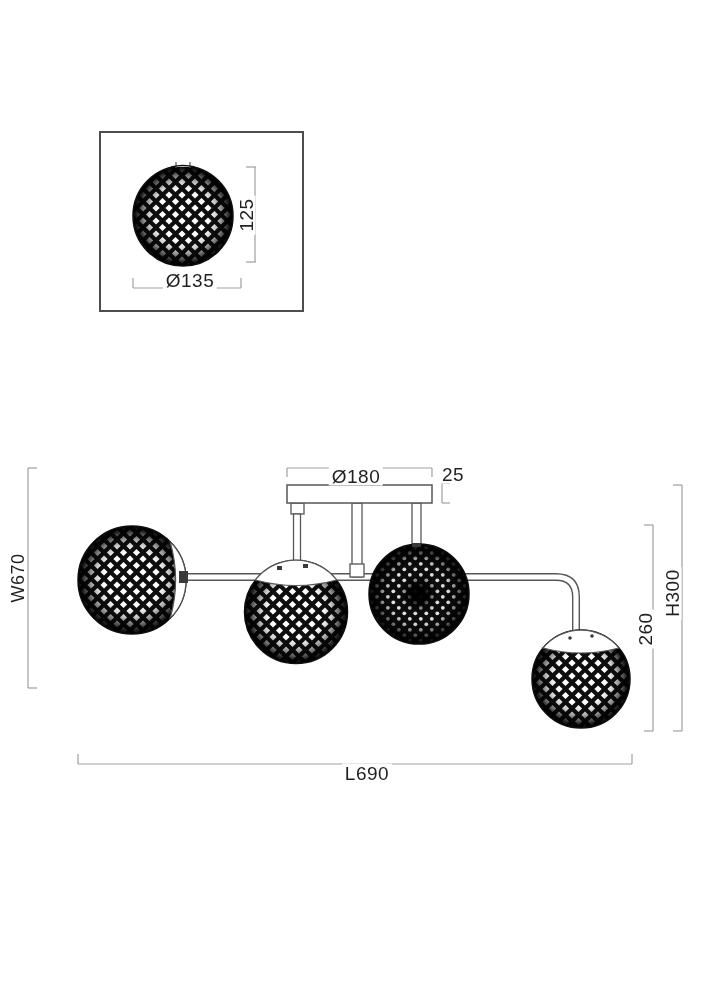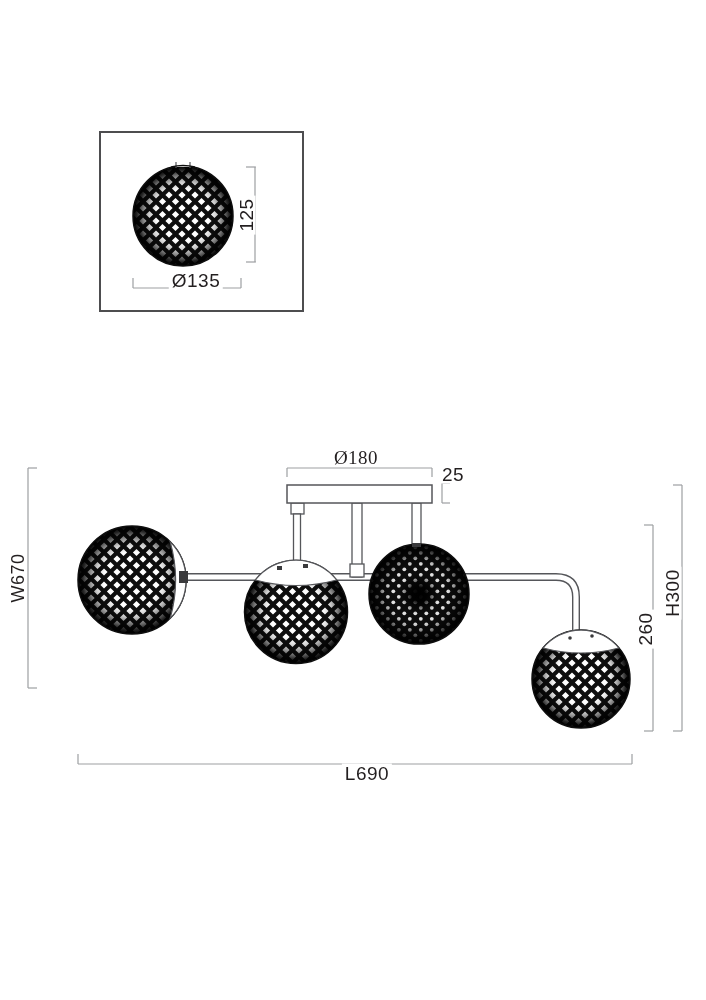--- a/index.html
+++ b/index.html
@@ -180,23 +180,23 @@
           <line x1="78" y1="764" x2="632" y2="764"></line>
           <line x1="78" y1="754" x2="78" y2="764"></line>
           <line x1="632" y1="754" x2="632" y2="764"></line>
         </g>
       </g>
     </g>
   </svg>
 
   <span class="dim-label rot" style="left:246px;top:215px;">125</span>
 
-  <span class="dim-label" style="left:196px;top:280px;">Ø135</span>
-
-  <span class="dim-label" style="left:356px;top:457px;font-family:Liberation Serif, serif;">Ø180</span>
+  <span class="dim-label" style="left:190px;top:280px;">Ø135</span>
+
+  <span class="dim-label" style="left:356px;top:476px;">Ø180</span>
 
   <span class="dim-label" style="left:453px;top:474px;">25</span>
 
   <span class="dim-label rot small" style="left:18px;top:578px;">W670</span>
 
   <span class="dim-label rot" style="left:645px;top:629px;">260</span>
 
   <span class="dim-label rot" style="left:672px;top:593px;">H300</span>
 
   <span class="dim-label" style="left:367px;top:757px;margin-top:16px;">L690</span>

